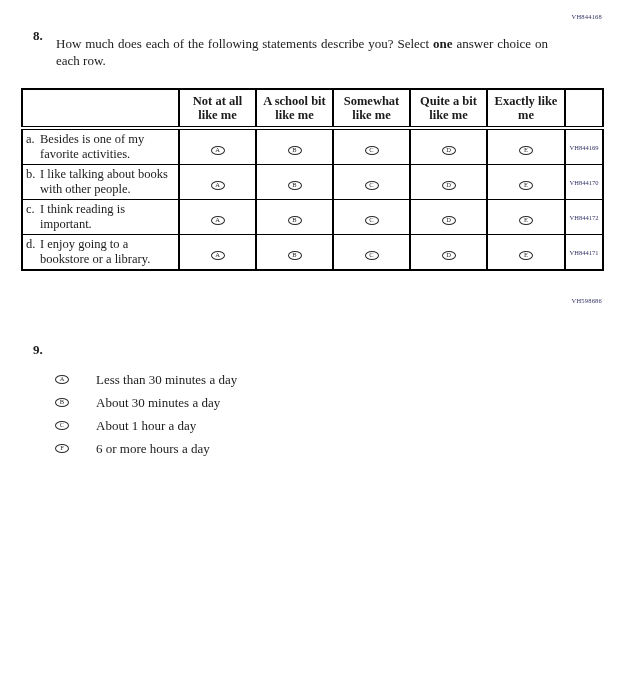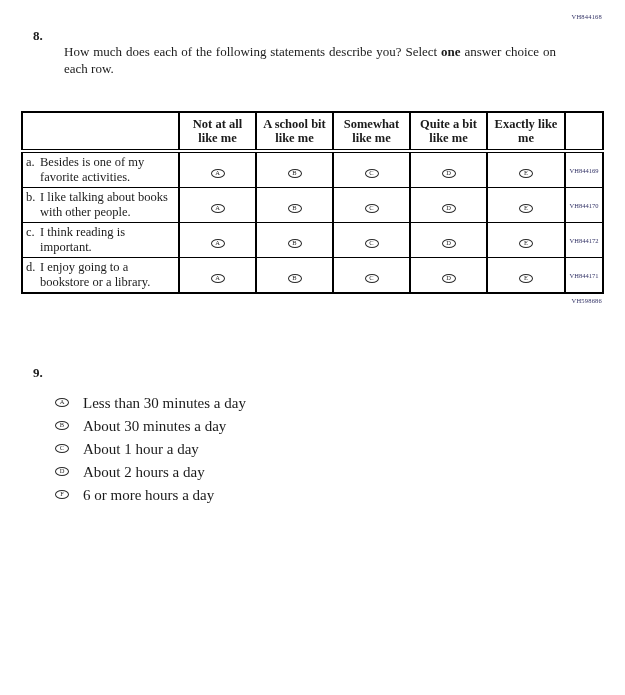--- a/index.html
+++ b/index.html
@@ -29,32 +29,32 @@
   .q8 { margin-top: 27px; }
   .q9 { margin-top: 70px; }
   .qnum {
     flex: none;
     width: 15px;
     font-weight: 700;
     font-size: 13px;
     line-height: 17px;
   }
   .qtext {
-    margin: 16px;
+    margin: 8px;
     font-size: 13px;
     line-height: 17px;
   }
   .q8 .qtext { width: 492px; text-align: justify; }
 
   
   table.matrix {
     border-collapse: collapse;
     table-layout: fixed;
     width: 581px;
-    margin: 18px 0 0 21px;
+    margin: 11px 0 0 21px;
     border: 2.5px solid #000;
   }
   table.matrix th, table.matrix td {
     border-left: 2px solid #000;
     border-right: 2px solid #000;
     border-top: 1.5px solid #000;
     border-bottom: 1.5px solid #000;
   }
   table.matrix thead th {
     border-bottom: 4px double #000;
@@ -108,22 +108,22 @@
     margin: 10px 0 0 55px;
     padding: 0;
   }
   ul.options li {
     display: flex;
     align-items: center;
     height: 23px;
   }
   ul.options .oval { flex: none; }
   .opt-label {
-    margin-left: 14px;
-    font-size: 15px;
+    margin-left: 27px;
+    font-size: 13px;
     line-height: 16px;
   }
 </style>
 </head>
 <body>
 
 <div class="page">
 
   <div class="vh-code vh-code-q8">VH844168</div>
 
@@ -226,22 +226,18 @@
       </li>
       <li>
         <span class="oval">B</span>
         <span class="opt-label">About 30 minutes a day</span>
       </li>
       <li>
         <span class="oval">C</span>
         <span class="opt-label">About 1 hour a day</span>
       </li>
       <li>
-        <span class="oval">D</span>
-        <span class="opt-label">About 2 hours a day</span>
-      </li>
-      <li>
         <span class="oval">F</span>
         <span class="opt-label">6 or more hours a day</span>
       </li>
     </ul>
 
 </div>
 
 </body></html>

